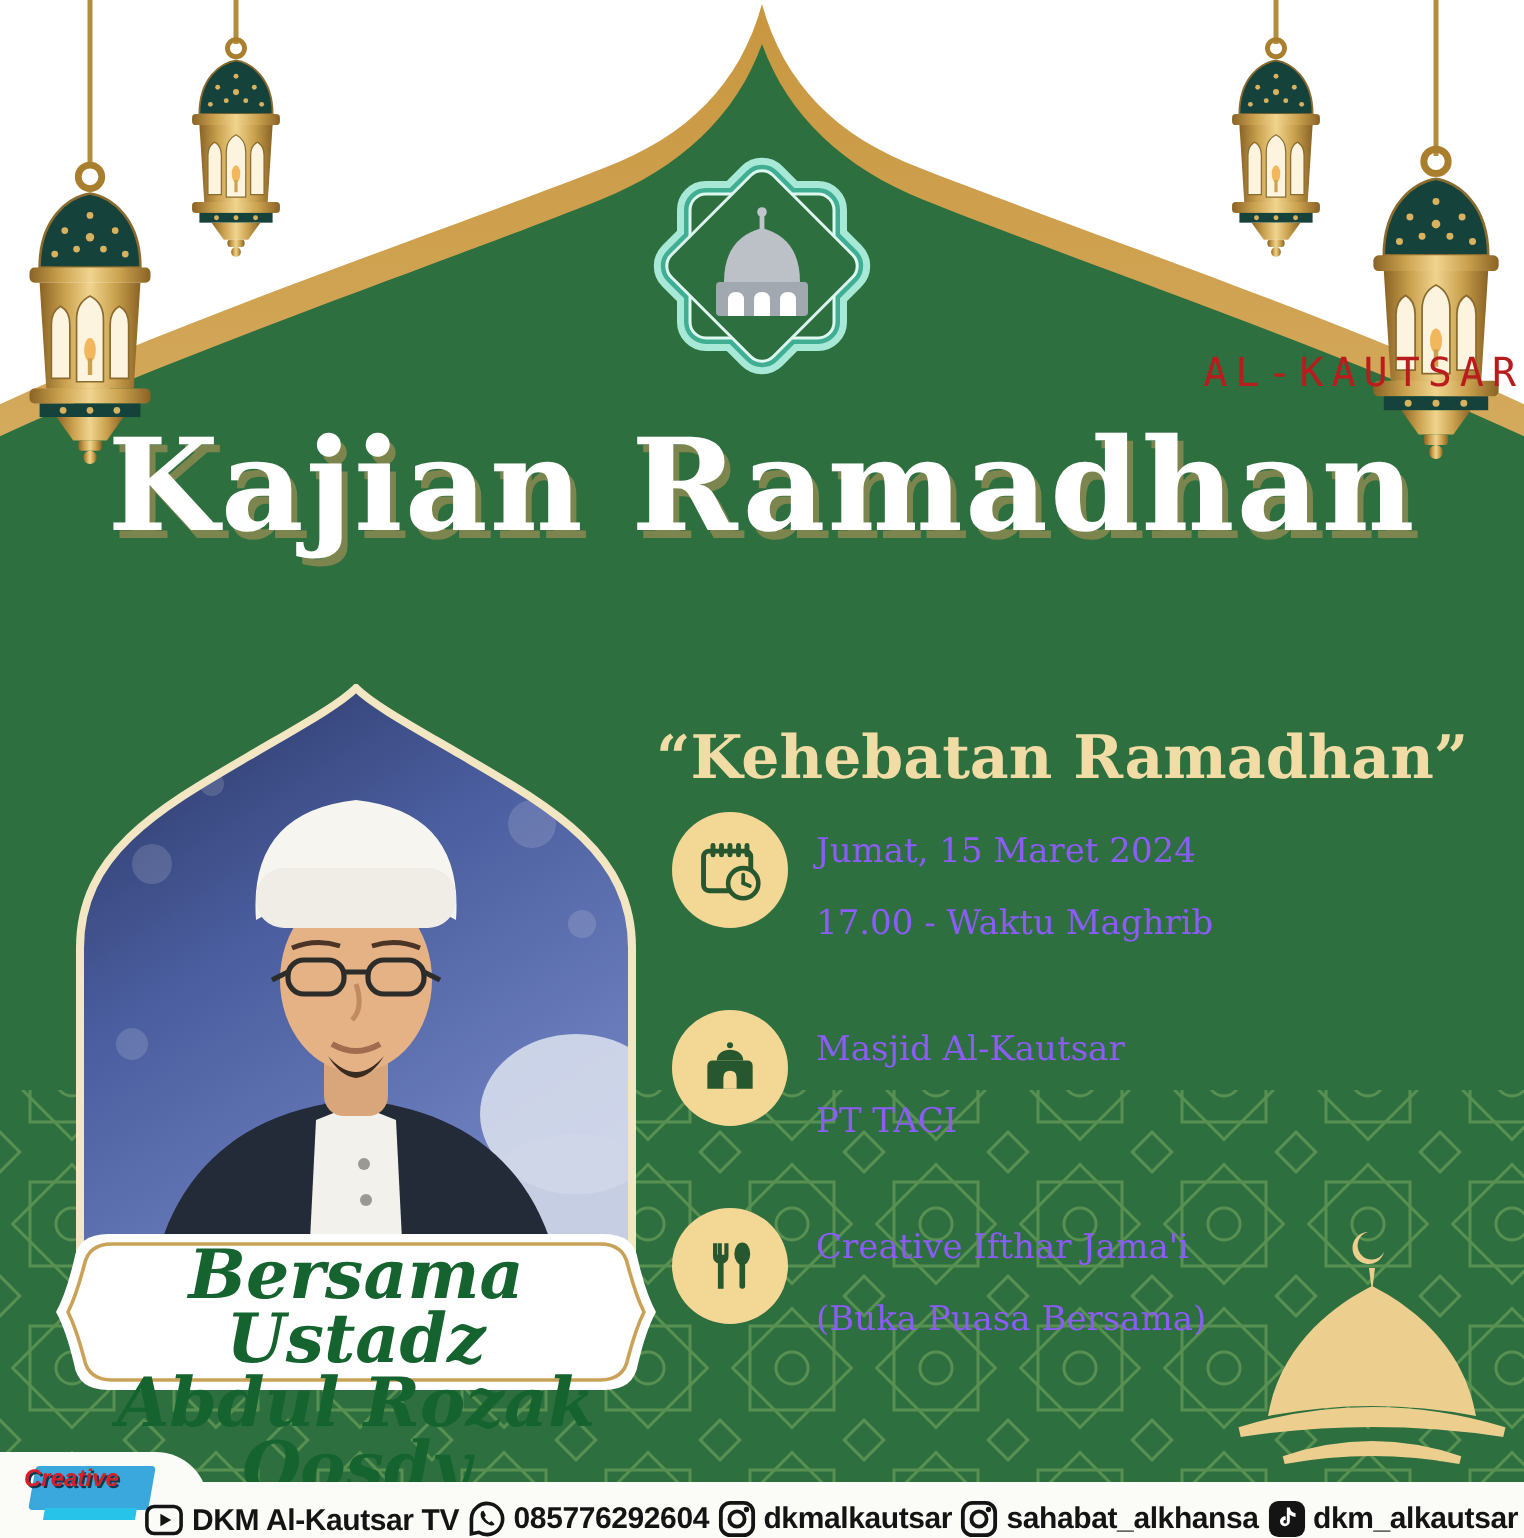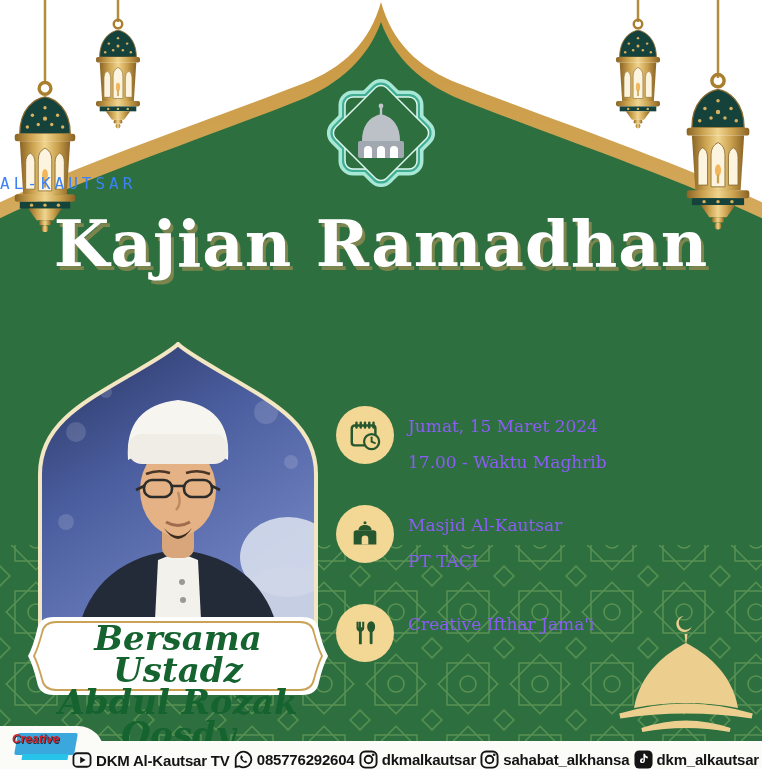--- a/index.html
+++ b/index.html
@@ -4,23 +4,23 @@
 <style>
   html,body{margin:0;padding:0;background:#ffffff;}
   .poster{
     position:relative;width:762px;height:769px;overflow:hidden;
     font-family:"DejaVu Serif",serif;background:#ffffff;
   }
   .abs{position:absolute;}
   .bg-svg{position:absolute;left:0;top:0;z-index:0;}
   
   .brand-text{
-    left:0;right:0;top:174px;text-align:left;z-index:3;
-    font-family:"DejaVu Sans Mono",monospace;font-size:16px;letter-spacing:4px;
-    color:#3b82f6;
+    left:0;right:0;top:174px;text-align:right;z-index:3;
+    font-family:"DejaVu Sans Mono",monospace;font-size:20px;letter-spacing:4px;
+    color:#b91c1c;
   }
   
   .title{
     left:0;right:0;top:206px;text-align:center;z-index:3;
     font-size:64px;font-weight:bold;color:#ffffff;
     text-shadow:3px 4px 0 rgba(190,152,90,0.55);
     letter-spacing:1px;white-space:nowrap;
   }
   
   .tema-label{
@@ -266,20 +266,21 @@
   </svg>
   <div class="abs plaque-text">
     <div>Bersama Ustadz</div>
     <div>Abdul Rozak Qosdy</div>
   </div>
 
   <div class="abs brand-text">AL-KAUTSAR</div>
 
   <div class="abs title">Kajian Ramadhan</div>
 
+  <div class="abs tema-value">“Kehebatan Ramadhan”</div>
 
   <div class="abs details">
 
     <div class="detail-row">
       <div class="detail-icon">
         <svg width="34" height="34" viewBox="0 0 36 36">
           <g fill="none" stroke="#27572f" stroke-width="2.6" stroke-linecap="round">
             <rect x="4" y="8" width="25" height="21" rx="3"></rect>
             <line x1="9" y1="5" x2="9" y2="10"></line>
               <line x1="13.5" y1="5" x2="13.5" y2="10"></line>
@@ -320,20 +321,21 @@
         <svg width="34" height="34" viewBox="0 0 36 36">
           <g fill="#27572f">
             <path d="M 9,6 v 7 a 4,4 0 0 0 2.6,3.7 V 30 h 3 V 16.7 A 4,4 0 0 0 17.2,13 V 6 h -2.2 v 6 h -1.3 V 6 h -2.2 v 6 H 11.2 V 6 Z"></path>
             <ellipse cx="24.5" cy="11.5" rx="4.2" ry="6"></ellipse>
             <rect x="23" y="16" width="3" height="14" rx="1.4"></rect>
           </g>
         </svg>
       </div>
       <div class="detail-text">
         <div>Creative Ifthar Jama'i</div>
+        <div>(Buka Puasa Bersama)</div>
       </div>
     </div>
   </div>
 
   <div class="abs footer-bar"></div>
   <div class="abs creative-blob"></div>
   <div class="abs creative-logo">
     <div class="creative-box"></div>
     <div class="creative-word">Creative</div>
     <div class="creative-strip"></div>

